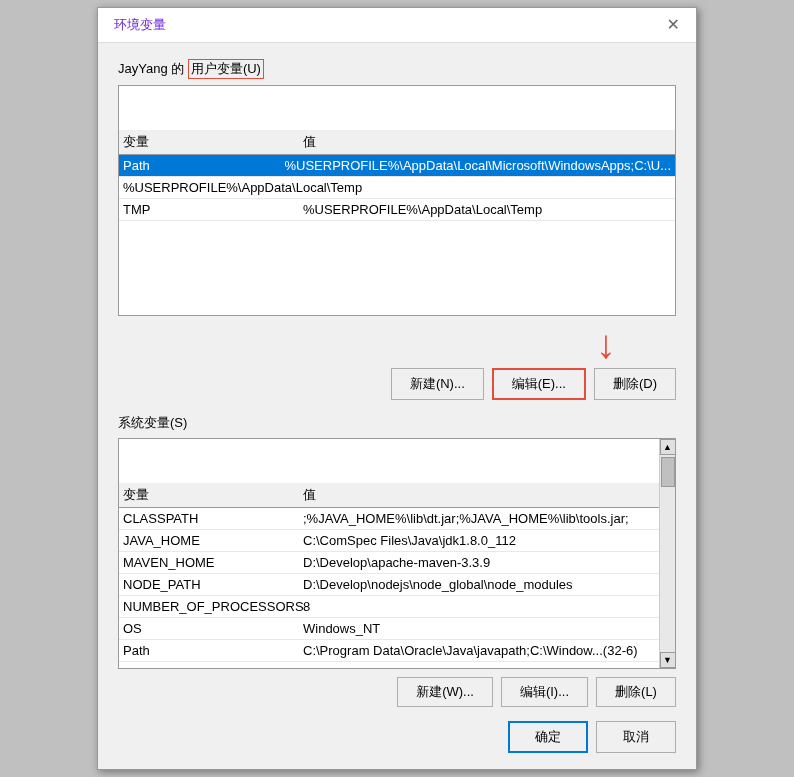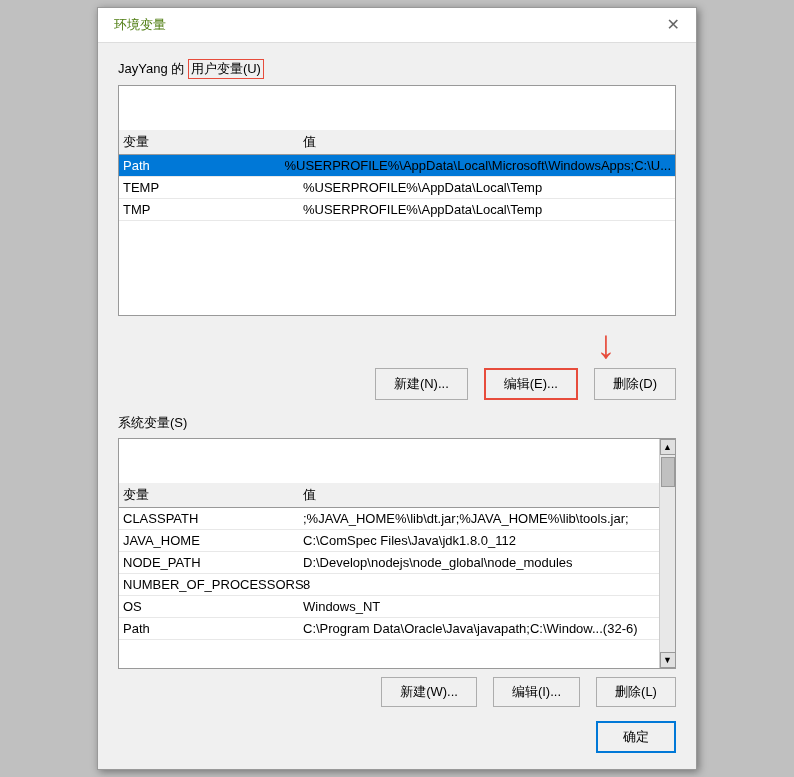--- a/index.html
+++ b/index.html
@@ -24,21 +24,21 @@
     .title-bar {
       background: #fff;
       display: flex;
       align-items: center;
       justify-content: space-between;
       padding: 8px 12px 8px 16px;
       border-bottom: 1px solid #ddd;
     }
     .title-bar-text {
       font-size: 13px;
-      color: #4d7c0f;
+      color: #6d28d9;
     }
     .close-btn {
       background: none;
       border: none;
       font-size: 16px;
       cursor: pointer;
       color: #666;
       padding: 0 4px;
       line-height: 1;
     }
@@ -73,21 +73,21 @@
       display: flex;
       padding: 3px 4px;
       border-bottom: 1px solid #e8e8e8;
       min-height: 22px;
       align-items: center;
     }
     .table-row.selected {
       background: #0078d7;
       color: #fff;
     }
-    .table-row.selected .col-val { color: #000000; }
+    .table-row.selected .col-val { color: #ffffff; }
     .table-body-user {
       min-height: 160px;
     }
     .table-body-sys {
       min-height: 160px;
       max-height: 175px;
       overflow: hidden;
       position: relative;
     }
     .arrow-area {
@@ -97,21 +97,21 @@
       margin-bottom: 4px;
     }
     .red-arrow {
       color: #e74c3c;
       font-size: 40px;
       line-height: 1;
     }
     .btn-row {
       display: flex;
       justify-content: flex-end;
-      gap: 16px;
+      gap: 8px;
       margin-bottom: 14px;
     }
     .btn {
       background: #f0f0f0;
       border: 1px solid #adadad;
       padding: 5px 18px;
       font-size: 13px;
       cursor: pointer;
       min-width: 80px;
       font-family: "Microsoft YaHei", sans-serif;
@@ -204,21 +204,20 @@
       <div class="table-header">
         <div class="col-var">变量</div>
         <div class="col-val">值</div>
       </div>
       <div class="table-body-user">
         <div class="table-row selected">
           <div class="col-var">Path</div>
           <div class="col-val">%USERPROFILE%\AppData\Local\Microsoft\WindowsApps;C:\U...</div>
         </div>
         <div class="table-row">
-          <div class="col-var">TEMP</div>
           <div class="col-val">%USERPROFILE%\AppData\Local\Temp</div>
         </div>
         <div class="table-row">
           <div class="col-var">TMP</div>
           <div class="col-val">%USERPROFILE%\AppData\Local\Temp</div>
         </div>
       </div>
     </div>
 
     <div class="arrow-area">
@@ -244,20 +243,24 @@
         <div class="table-body-sys">
           <div class="table-row">
             <div class="col-var">CLASSPATH</div>
             <div class="col-val">;%JAVA_HOME%\lib\dt.jar;%JAVA_HOME%\lib\tools.jar;</div>
           </div>
           <div class="table-row">
             <div class="col-var">JAVA_HOME</div>
             <div class="col-val">C:\ComSpec Files\Java\jdk1.8.0_112</div>
           </div>
           <div class="table-row">
+            <div class="col-var">MAVEN_HOME</div>
+            <div class="col-val">D:\Develop\apache-maven-3.3.9</div>
+          </div>
+          <div class="table-row">
             <div class="col-var">NODE_PATH</div>
             <div class="col-val">D:\Develop\nodejs\node_global\node_modules</div>
           </div>
           <div class="table-row">
             <div class="col-var">NUMBER_OF_PROCESSORS</div>
             <div class="col-val">8</div>
           </div>
           <div class="table-row">
             <div class="col-var">OS</div>
             <div class="col-val">Windows_NT</div>
@@ -278,16 +281,17 @@
     </div>
 
     <div class="btn-row">
       <button class="btn">新建(W)...</button>
       <button class="btn">编辑(I)...</button>
       <button class="btn">删除(L)</button>
     </div>
 
     <div class="bottom-btn-row">
       <button class="btn btn-primary">确定</button>
+      <button class="btn">取消</button>
     </div>
 
   </div>
 </div>
 
 </body></html>

